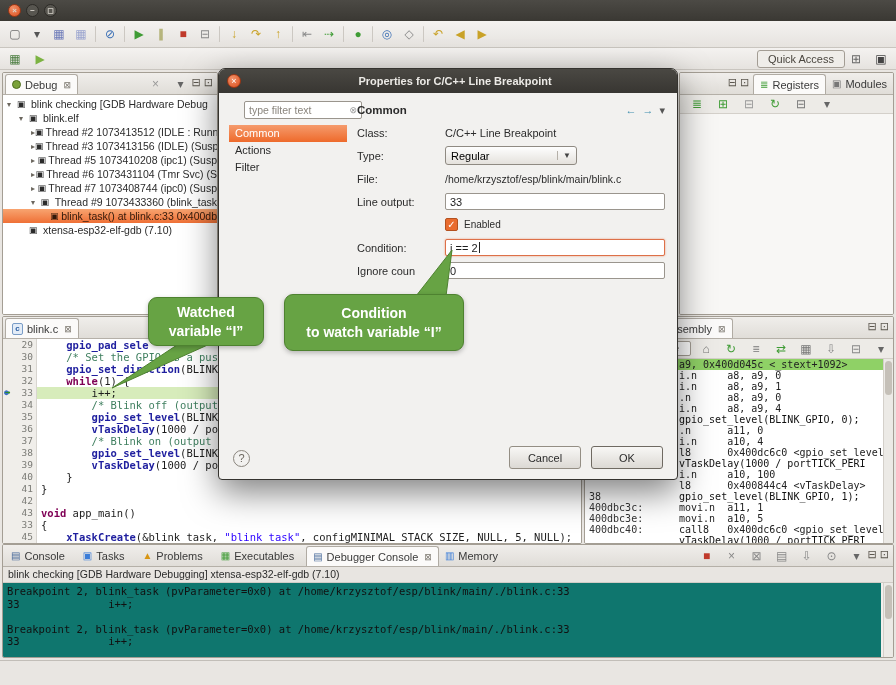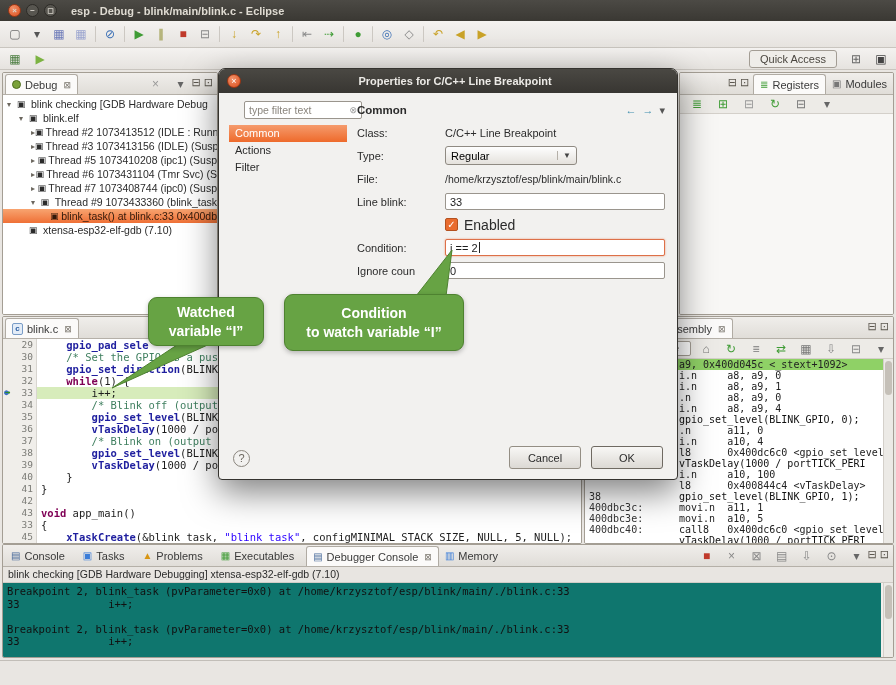--- a/index.html
+++ b/index.html
@@ -18,21 +18,21 @@
   
   .tbar { position:absolute; left:0; width:896px; display:flex; align-items:center;
     background:linear-gradient(#f4f2f0,#e6e3df); border-bottom:1px solid #c9c5bf; padding:0 4px; }
   .tbar1 { top:21px; height:27px; }
   .tbar2 { top:48px; height:22px; }
   .tbi { width:22px; height:20px; display:inline-flex; align-items:center; justify-content:center;
     font-size:12px; border-radius:2px; }
   .tbi[data-sep="1"] { width:1px; height:16px; background:#ccc8c2; margin:0 3px; }
   .spacer { flex:1; }
   .qaccess { border:1px solid #a39d94; border-radius:3px; background:#efede9; color:#4a463f;
-    font-size:11px; padding:2px 10px; margin-right:8px; }
+    font-size:11px; padding:2px 10px; margin-right:0; }
 
   
   .panel { position:absolute; background:#f1efec; border:1px solid #a49e94; border-radius:2px; overflow:hidden; }
   .tabbar { height:22px; display:flex; align-items:flex-end; background:linear-gradient(#f0eeeb,#e0ddd8);
     border-bottom:1px solid #b5b0a8; padding-left:2px; }
   .tab { display:flex; align-items:center; gap:4px; padding:2px 6px; font-size:11px; color:#3a3a3a; height:20px; white-space:nowrap; }
   .tab[data-active="1"], .tab.active { background:#fbfaf9; border:1px solid #b0aba3; border-bottom:none;
     border-radius:3px 3px 0 0; }
   .ticon { font-size:10px; line-height:10px; }
   .tclose { color:#7a756d; font-size:9px; margin-left:2px; }
@@ -127,21 +127,21 @@
   .fvalue.small { font-size:10.5px; }
   .combo { width:132px; height:19px; border:1px solid #8f8a82; border-radius:3px;
     background:linear-gradient(#fefefe,#e4e1dc); display:flex; align-items:center; padding:0 5px; font-size:11px; }
   .carrow { margin-left:auto; border-left:1px solid #b5b0a8; padding-left:5px; color:#444; font-size:8px; }
   .tinput { flex:1; height:17px; border:1px solid #9a958d; border-radius:2px; background:#fff;
     display:flex; align-items:center; padding:0 4px; font-size:11px; color:#1c1c1c; }
   .tinput.focus { border:1px solid #dd7048; box-shadow:0 0 2px rgba(232,110,60,.7); }
   .caret { width:1px; height:11px; background:#222; margin-left:1px; }
   .cb { width:13px; height:13px; background:#e96c2f; border:1px solid #b4511f; border-radius:2px;
     color:#fff; font-size:10px; line-height:12px; text-align:center; }
-  .cblabel { font-size:14px; margin-left:6px; color:#2b2b2b; }
+  .cblabel { font-size:10px; margin-left:6px; color:#2b2b2b; }
   .dhelp { position:absolute; left:14px; bottom:12px; width:17px; height:17px; border:1px solid #8a857d;
     border-radius:50%; color:#6b665e; font-size:11px; text-align:center; line-height:15px; }
   .dbtns { position:absolute; right:14px; bottom:10px; display:flex; gap:10px; }
   .dbtn { min-width:72px; height:23px; border:1px solid #948e84; border-radius:3px;
     background:linear-gradient(#f8f7f5,#dcd9d4); font-size:11px; color:#2b2b2b;
     display:inline-flex; align-items:center; justify-content:center; padding:0 10px; }
   .dbtn.okb { border-color:#6f6a62; }
 
   
   .arrows { position:absolute; left:0; top:0; z-index:20; pointer-events:none; }
@@ -154,21 +154,20 @@
 </style>
 </head>
 <body>
 
 <div class="titlebar">
   <div class="winbtns">
     <span class="wbtn close">×</span>
     <span class="wbtn">−</span>
     <span class="wbtn">◻</span>
   </div>
-  <div>esp - Debug - blink/main/blink.c - Eclipse</div>
 </div>
 
 <div class="tbar tbar1">
 
     <span class="tbi" style="color: rgb(109, 109, 109);">▢</span>
 
     <span class="tbi" style="color: rgb(85, 85, 85);">▾</span>
 
     <span class="tbi" style="color: rgb(107, 121, 184);">▦</span>
 
@@ -714,21 +713,21 @@
       <span class="combo">
         <span>Regular</span>
         <span class="carrow">▼</span>
       </span>
     </div>
     <div class="frow">
       <span class="flabel">File:</span>
       <span class="fvalue small">/home/krzysztof/esp/blink/main/blink.c</span>
     </div>
     <div class="frow">
-      <span class="flabel">Line blink:</span>
+      <span class="flabel">Line output:</span>
       <span class="tinput">33</span>
     </div>
     <div class="frow">
       <span class="flabel"></span>
       <span class="cb">✓</span>
       <span class="cblabel">Enabled</span>
     </div>
     <div class="frow">
       <span class="flabel">Condition:</span>
       <span class="tinput focus">

